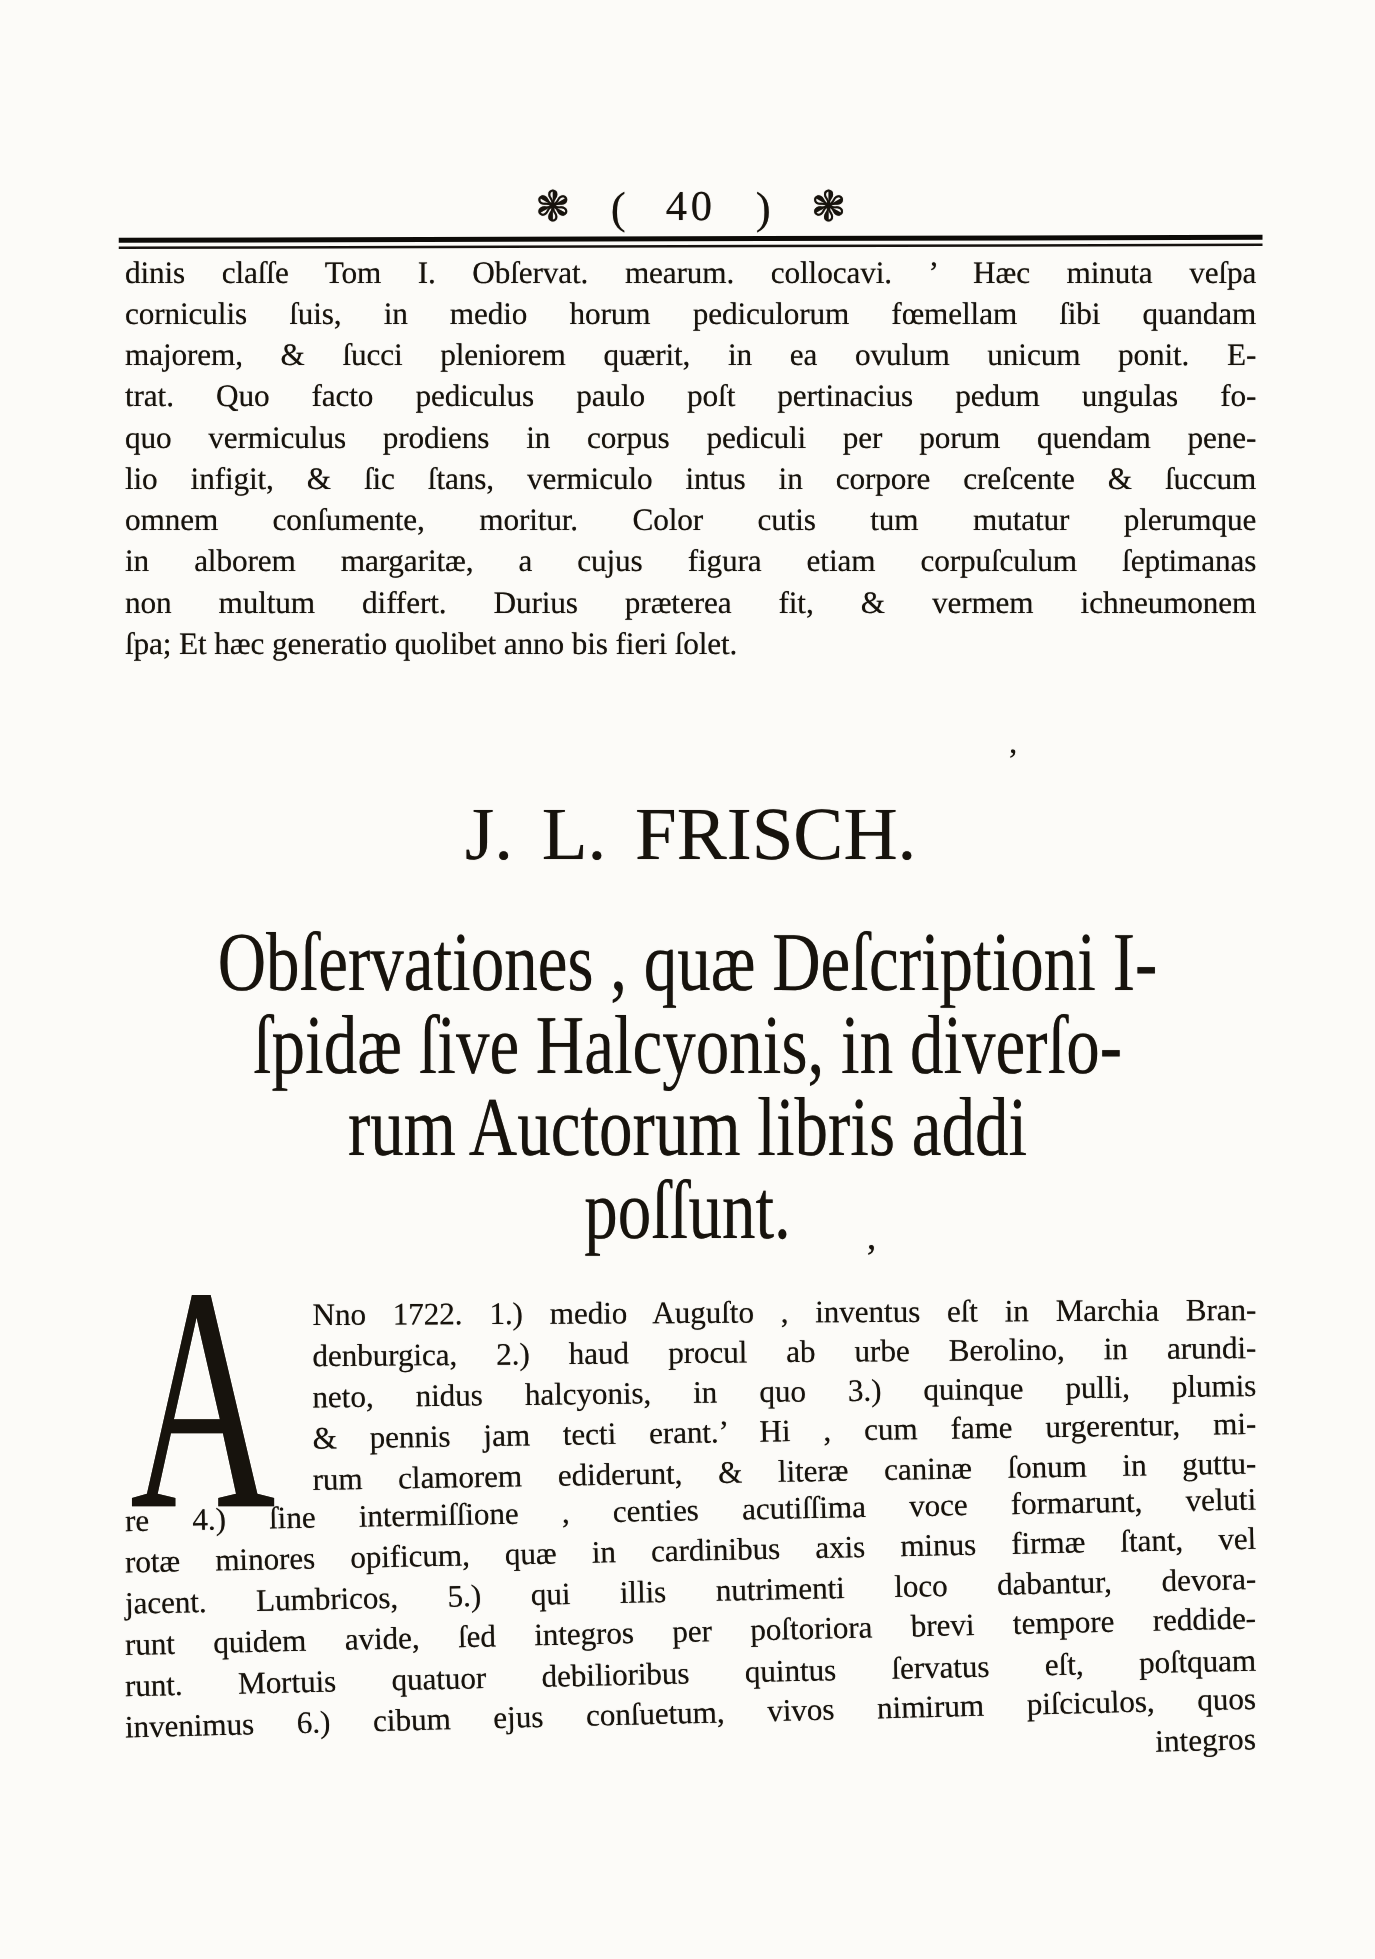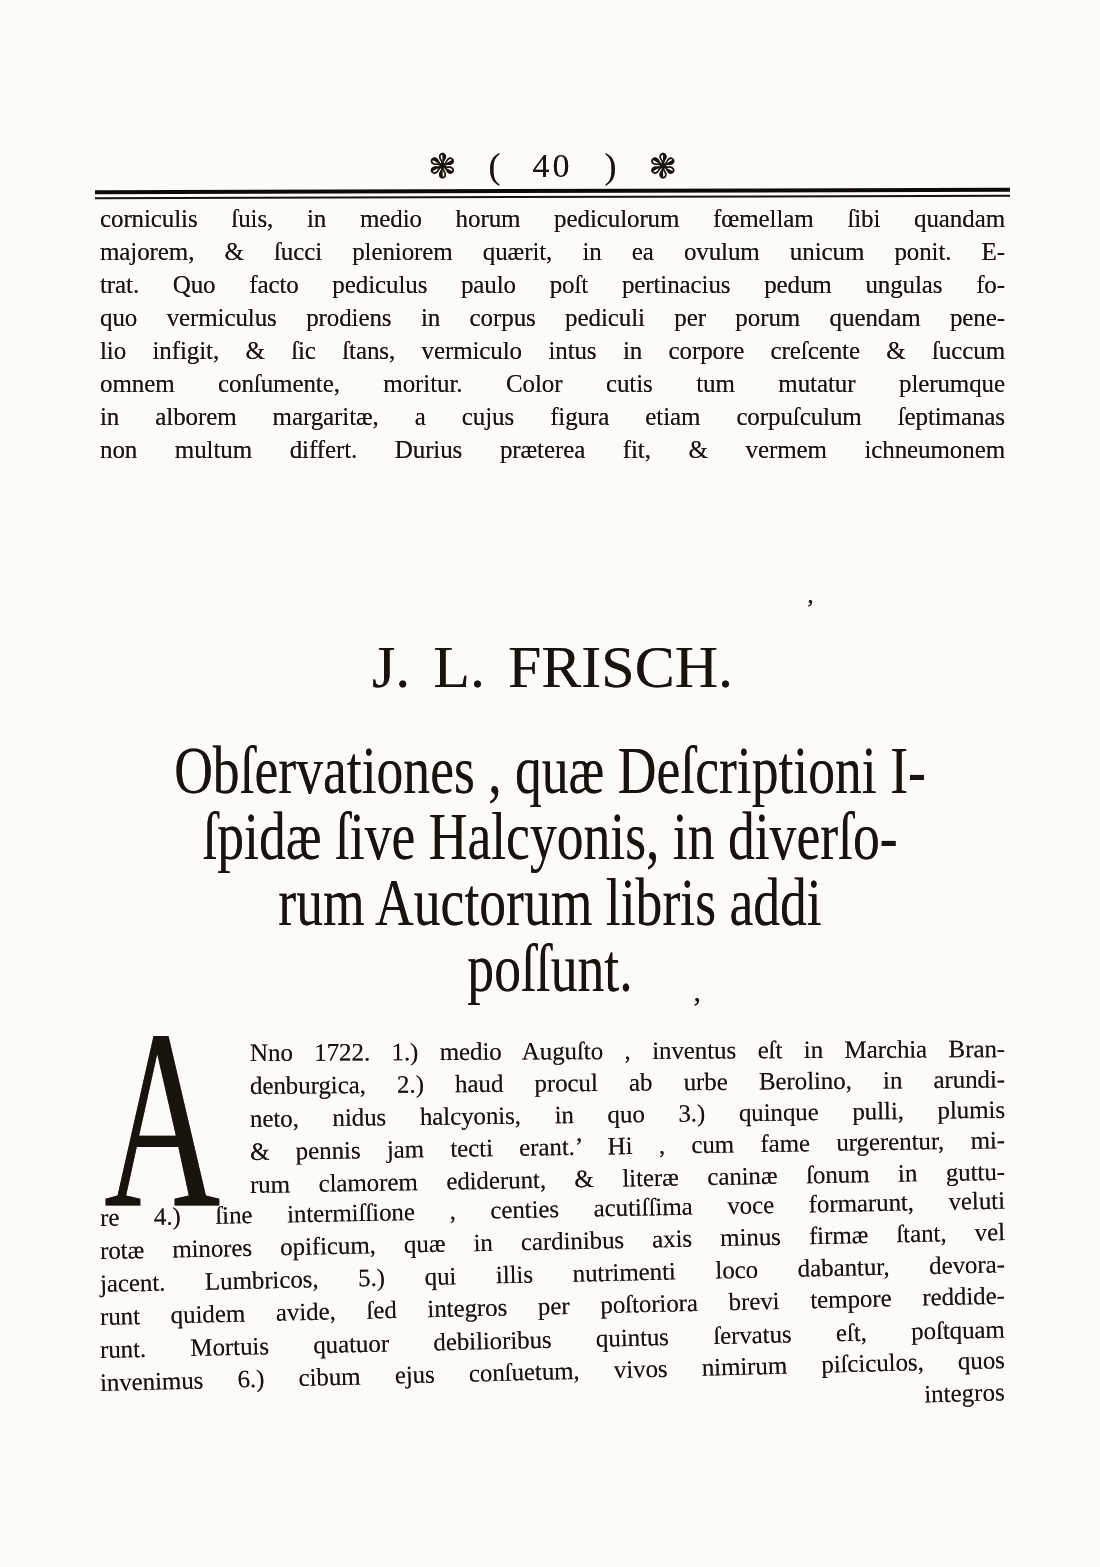--- a/index.html
+++ b/index.html
@@ -68,28 +68,30 @@
     <span class="orn">❃</span>
     <span class="paren">(</span>
     <span class="folio">40</span>
     <span class="paren">)</span>
     <span class="orn">❃</span>
   </div>
 
   <div class="rule"></div>
 
   <div class="p1">
+    <div class="line">dinis claſſe Tom I. Obſervat. mearum. collocavi. ’ Hæc minuta veſpa</div>
     <div class="line">corniculis ſuis, in medio horum pediculorum fœmellam ſibi quandam</div>
     <div class="line">majorem, &amp; ſucci pleniorem quærit, in ea ovulum unicum ponit. E-</div>
     <div class="line">trat. Quo facto pediculus paulo poſt pertinacius pedum ungulas fo-</div>
     <div class="line">quo vermiculus prodiens in corpus pediculi per porum quendam pene-</div>
     <div class="line">lio infigit, &amp; ſic ſtans, vermiculo intus in corpore creſcente &amp; ſuccum</div>
     <div class="line">omnem conſumente, moritur. Color cutis tum mutatur plerumque</div>
     <div class="line">in alborem margaritæ, a cujus figura etiam corpuſculum ſeptimanas</div>
     <div class="line">non multum differt. Durius præterea fit, &amp; vermem ichneumonem</div>
+    <div class="line end">ſpa; Et hæc generatio quolibet anno bis fieri ſolet.</div>
   </div>
 
   <div class="author">J. L. FRISCH.</div>
   <div class="ink-mark-a">’</div>
 
   <div class="title">
     <div class="tline">Obſervationes , quæ Deſcriptioni I-</div>
     <div class="tline">ſpidæ ſive Halcyonis, in diverſo-</div>
     <div class="tline">rum Auctorum libris addi</div>
     <div class="tline">poſſunt.</div>

